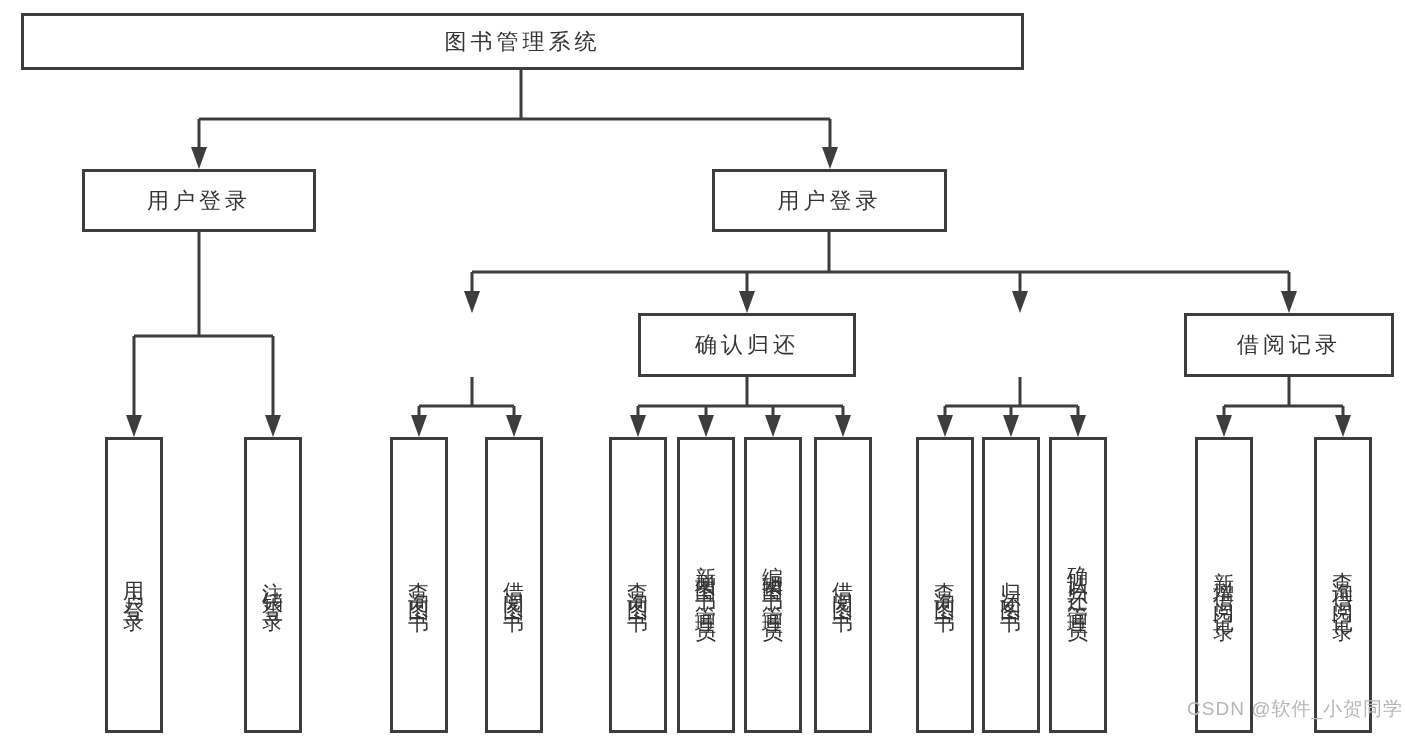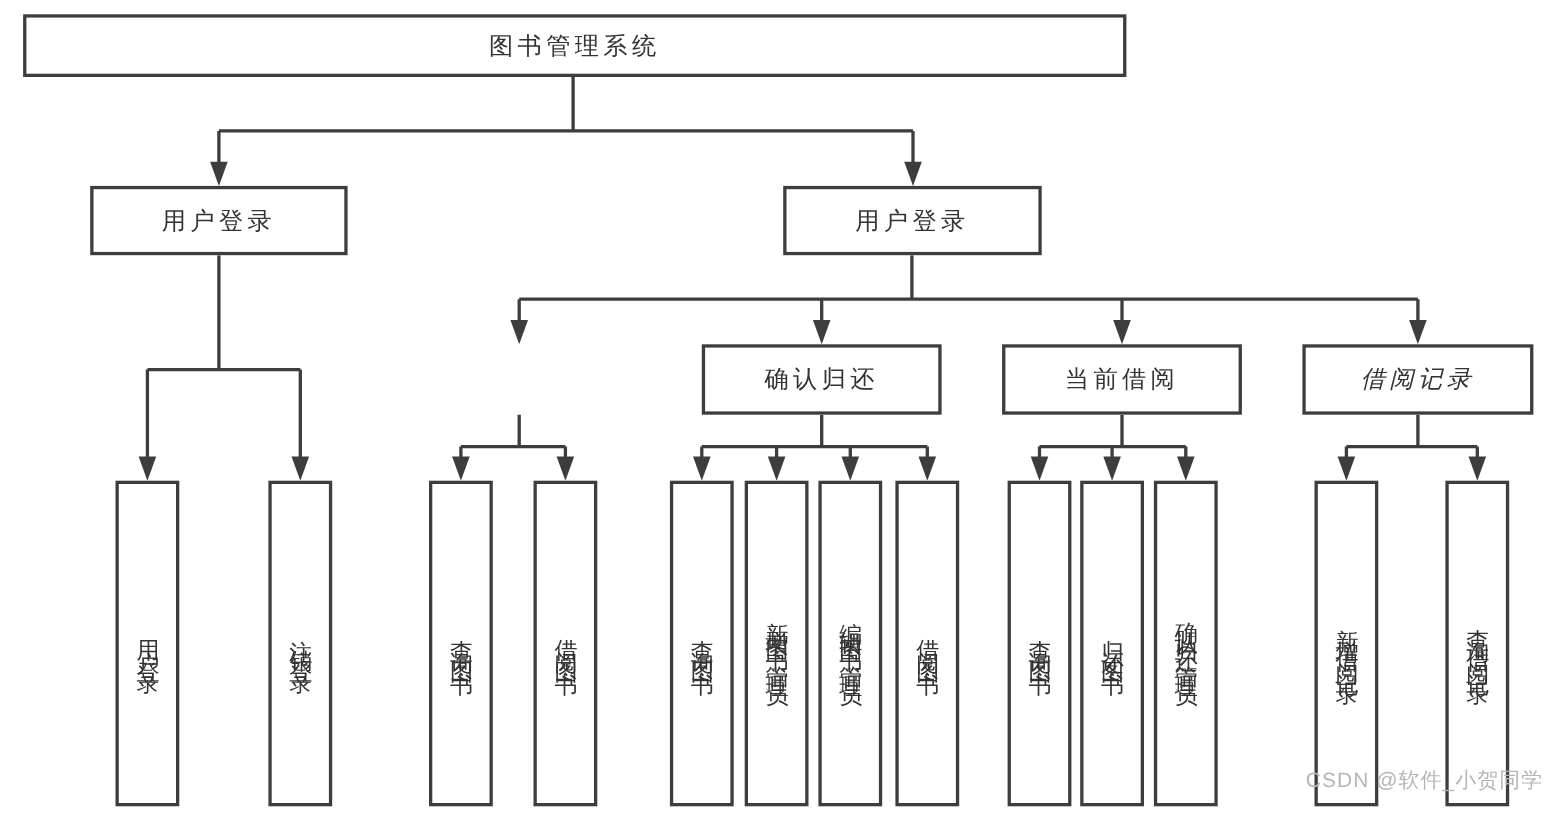--- a/index.html
+++ b/index.html
@@ -101,22 +101,21 @@
       <polygon points="1335,415 1351,415 1343,437"></polygon>
     </g>
   </svg>
 
   <div class="node root">图书管理系统</div>
 
   <div class="node lvl2" style="left:82px;width:234px;">用户登录</div>
   <div class="node lvl2" style="left:712px;width:235px;">用户登录</div>
 
   <div class="node lvl3" style="left:638px;width:218px;">确认归还</div>
-  <div class="node lvl3" style="left:911px;width:218px;">当前借阅</div>
-  <div class="node lvl3" style="left:1184px;width:210px;font-style:italic;">借阅记录</div>
+  <div class="node lvl3" style="left:1184px;width:210px;">借阅记录</div>
 
   <div class="node leaf" style="left:105px;">用户登录</div>
   <div class="node leaf" style="left:244px;">注销登录</div>
   <div class="node leaf" style="left:390px;">查询图书</div>
   <div class="node leaf" style="left:485px;">借阅图书</div>
   <div class="node leaf" style="left:609px;">查询图书</div>
   <div class="node leaf long" style="left:677px;">新增图书（管理员）</div>
   <div class="node leaf long" style="left:744px;">编辑图书（管理员）</div>
   <div class="node leaf" style="left:814px;">借阅图书</div>
   <div class="node leaf" style="left:916px;">查询图书</div>

